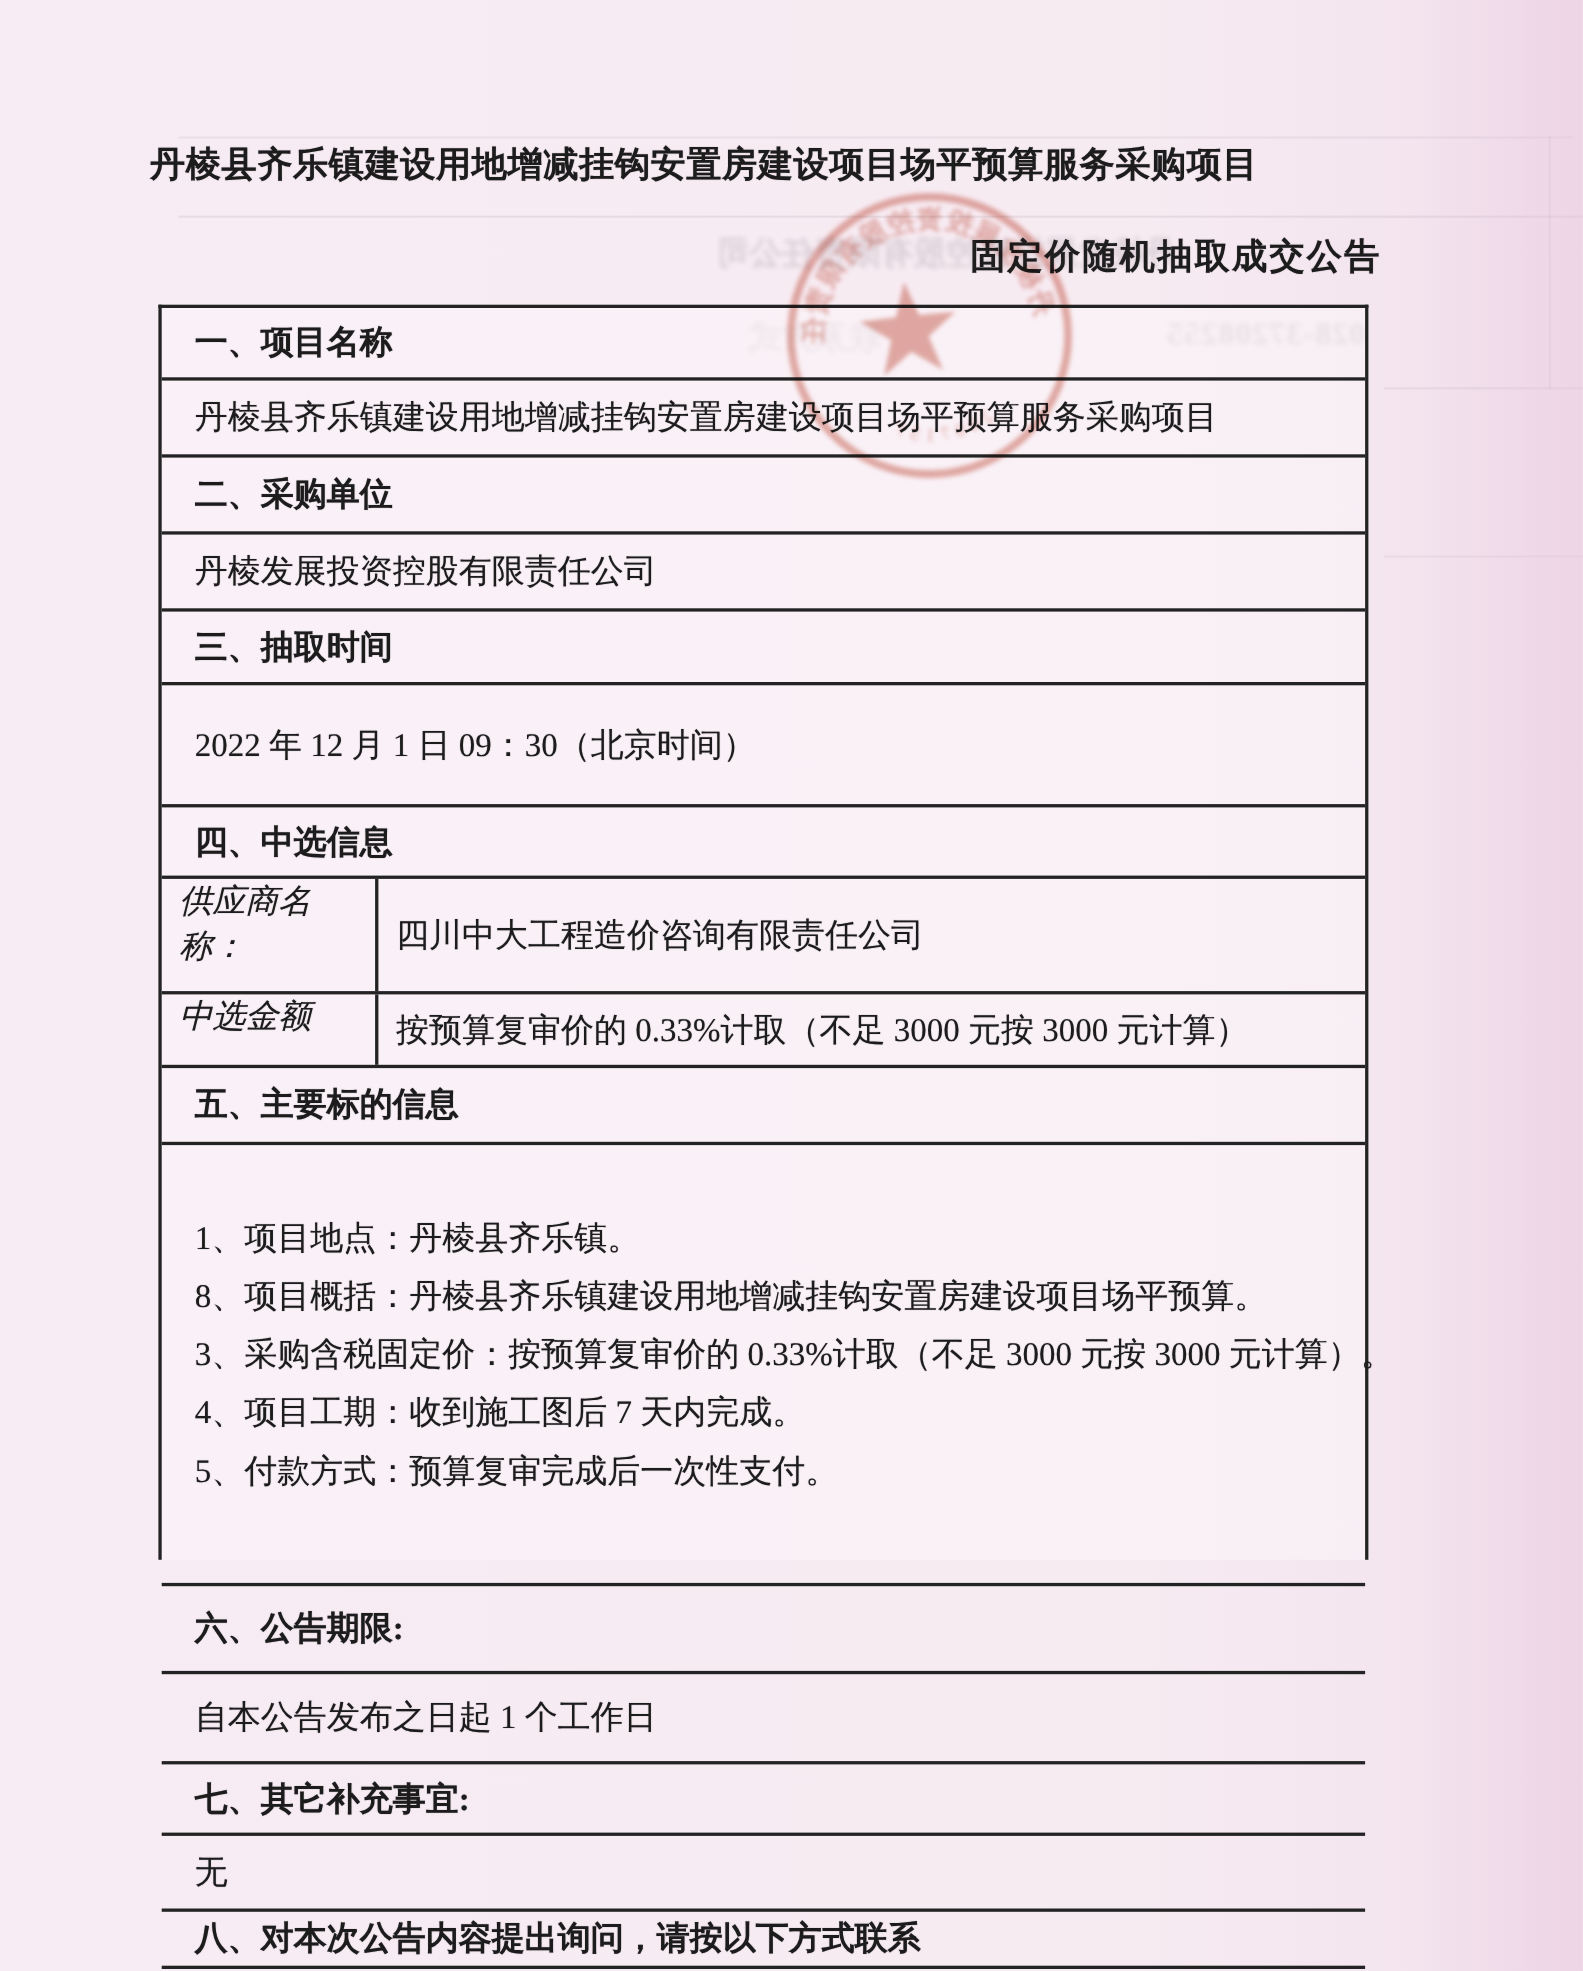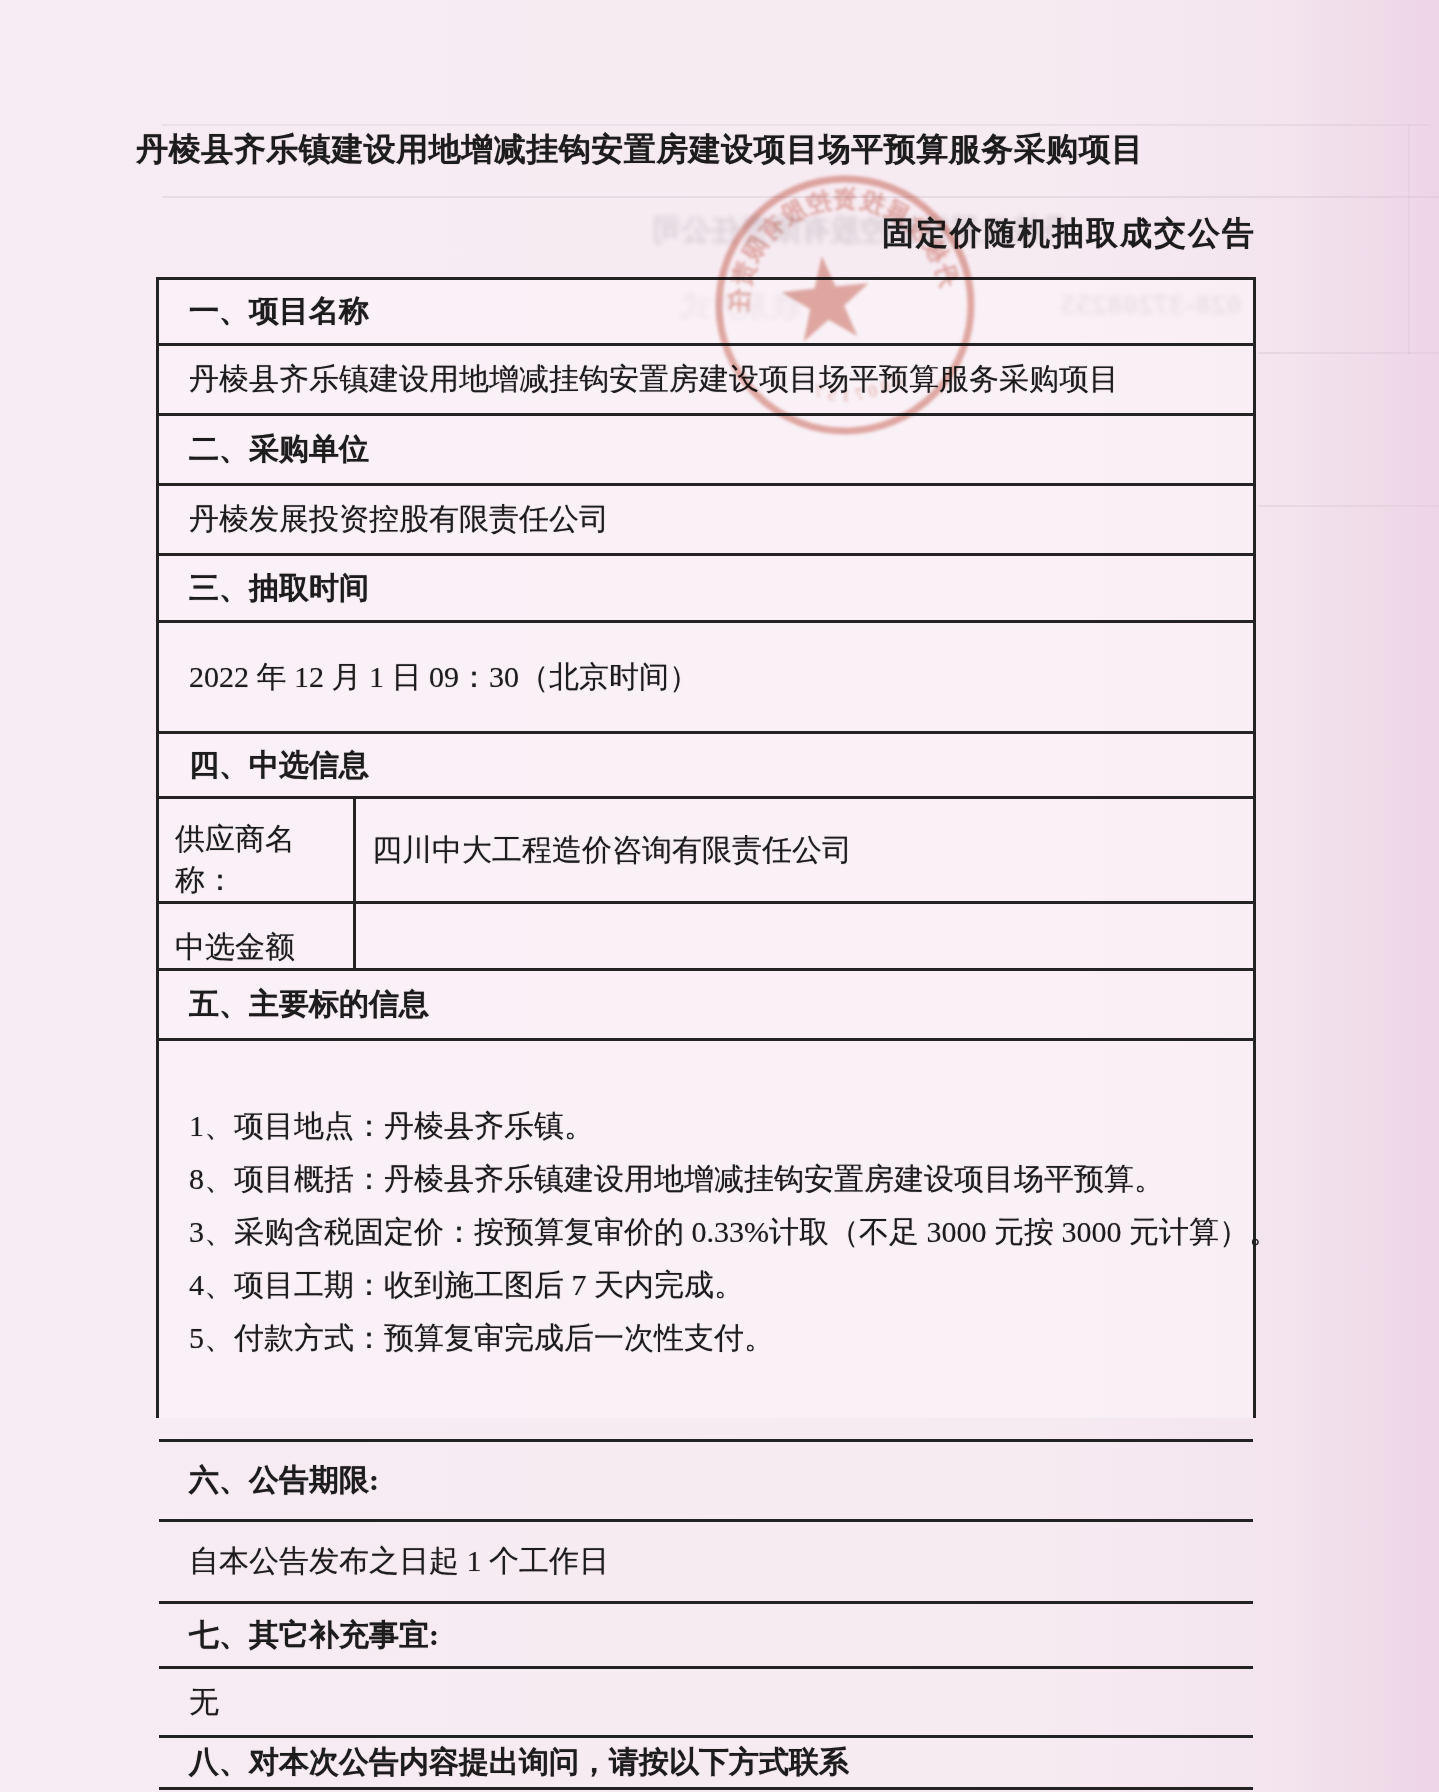--- a/index.html
+++ b/index.html
@@ -19,21 +19,21 @@
     text-align:center; font-size:32px; font-weight:bold;
     white-space:nowrap; letter-spacing:.5px;
   }
   .title2 {
     position:absolute; top:212px; left:156px; width:1100px;
     text-align:right; font-size:32px; font-weight:bold; letter-spacing:2px;
   }
 
   
   .doc-table {
-    position:absolute; left:156px; top:277px; width:1100px; height:1141px;
+    position:absolute; left:144px; top:277px; width:1100px; height:1141px;
     box-sizing:border-box;
     border:3px solid #232323; border-bottom:none;
     background:rgba(252,245,249,.55);
     z-index:2;
   }
   .trow {
     box-sizing:border-box;
     border-bottom:3px solid #232323;
     display:flex; align-items:center;
     padding:0 30px;
@@ -42,22 +42,23 @@
   .trow.hdr { font-weight:bold; }
   .r1{height:66px}.r2{height:70px}.r3{height:70px}.r4{height:70px}
   .r5{height:67px}.r6{height:111px}.r7{height:65px}.r8{height:105px}
   .r9{height:67px}.r10{height:70px}.r11{height:401px}.r12{height:80px}
   .r13{height:82px}.r14{height:65px}.r15{height:69px}.r16{height:52px}
 
   .row-2col { padding:0; align-items:stretch; }
   .cell-label {
     box-sizing:border-box; width:197px;
     border-right:3px solid #232323;
-    display:flex; align-items:flex-end;
+    display:flex; align-items:flex-start;
     padding-left:16px;
+    font-style:italic;
   }
   .cell-value { flex:1; display:flex; align-items:center; padding-left:16px; }
 
   .items-block { display:block; padding:58px 30px 12px 30px; }
   .items-block .item { line-height:53px; white-space:nowrap; }
 
   
   .stamp {
     position:absolute; left:705px; top:165px; width:280px; height:280px;
     color:#cf6f5e;
@@ -154,20 +155,23 @@
       <span>供应商名称：</span>
     </div>
     <div class="cell-value">
       <span>四川中大工程造价咨询有限责任公司</span>
     </div>
   </div>
   <div class="trow row-2col r9">
     <div class="cell-label">
       <span>中选金额</span>
     </div>
+    <div class="cell-value">
+      <span>按预算复审价的 0.33%计取（不足 3000 元按 3000 元计算）</span>
+    </div>
   </div>
 
   <div class="trow hdr r10">
     <span>五、主要标的信息</span>
   </div>
   <div class="trow items-block r11">
     <div class="item">1、项目地点：丹棱县齐乐镇。</div>
     <div class="item">8、项目概括：丹棱县齐乐镇建设用地增减挂钩安置房建设项目场平预算。</div>
     <div class="item">3、采购含税固定价：按预算复审价的 0.33%计取（不足 3000 元按 3000 元计算）。</div>
     <div class="item">4、项目工期：收到施工图后 7 天内完成。</div>

